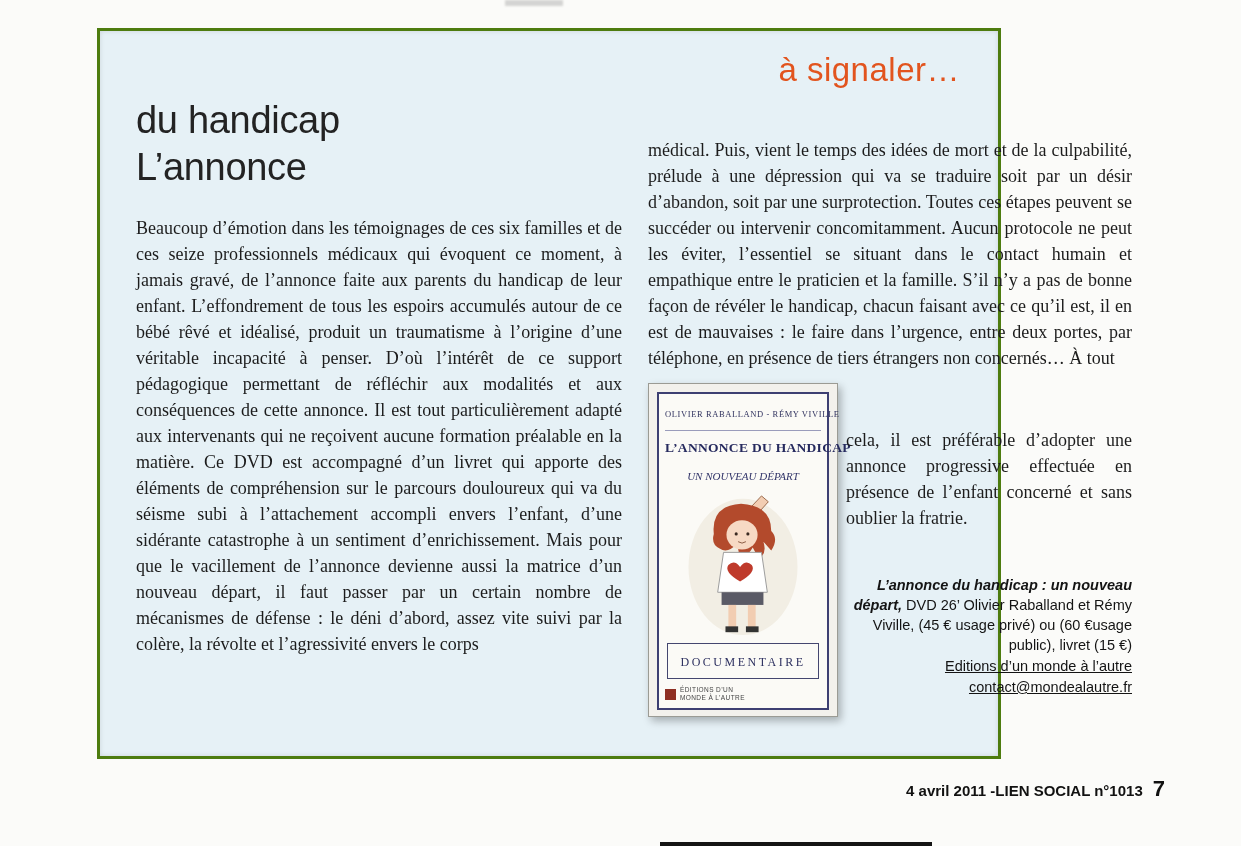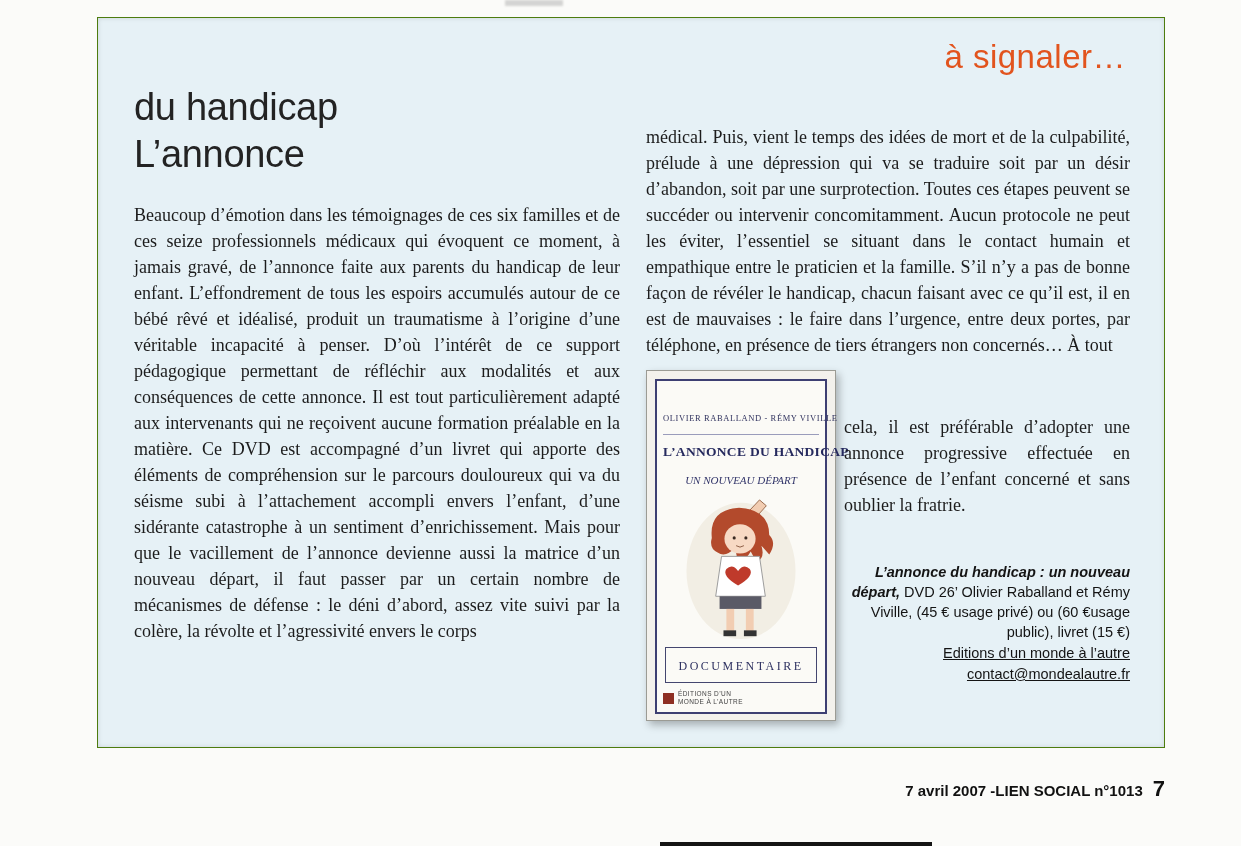--- a/index.html
+++ b/index.html
@@ -8,24 +8,24 @@
     background:#fbfbf9;
     font-family:"Liberation Serif", serif;
     color:#1c1c1c;
     position:relative;
     overflow:hidden;
   }
 
   
   .panel {
     position:absolute;
-    left:97px; top:17px;
-    width:1068px; height:731px;
+    left:97px; top:28px;
+    width:904px; height:731px;
     background:#e6f1f6;
-    border:1px solid #4d7c0f;
+    border:3px solid #4d7c0f;
     box-shadow:0 0 5px rgba(0,0,0,.12) inset;
   }
 
   .signaler {
     position:absolute;
     top:20px; right:38px;
     font-family:"Liberation Sans", sans-serif;
     font-size:33px;
     letter-spacing:.5px;
     color:#e2541e;
@@ -64,21 +64,21 @@
     flex:0 0 190px;
     width:190px;
     background:#f3f1ec;
     border:1px solid #9b9b94;
     box-shadow:3px 4px 8px rgba(0,0,0,.28);
     padding:8px 8px 6px 8px;
   }
   .dvd-inner {
     border:2px solid #3d3f72;
     background:#fbfaf6;
-    padding:24px 6px 6px 6px;
+    padding:7px 6px 6px 6px;
     text-align:center;
   }
   .dvd-authors {
     font-family:"Liberation Serif", serif;
     font-size:8.5px;
     letter-spacing:.6px;
     color:#31335f;
     border-bottom:1px solid #9a9cbb;
     padding-bottom:3px;
     margin-bottom:4px;
@@ -244,19 +244,19 @@
           <div class="cap-line">Editions d’un monde à l’autre</div>
           <div class="cap-line">contact@mondealautre.fr</div>
         </div>
       </div>
 
     </div>
   </div>
 </div>
 
 <div class="footer">
-  <span>7 avril 2007 - </span>
+  <span>4 avril 2011 - </span>
   <span>LIEN SOCIAL n°1013</span>
   <span class="pagenum">7</span>
 </div>
 
 <div class="scan-strip"></div>
 <div class="scan-smudge"></div>
 
 </body></html>

